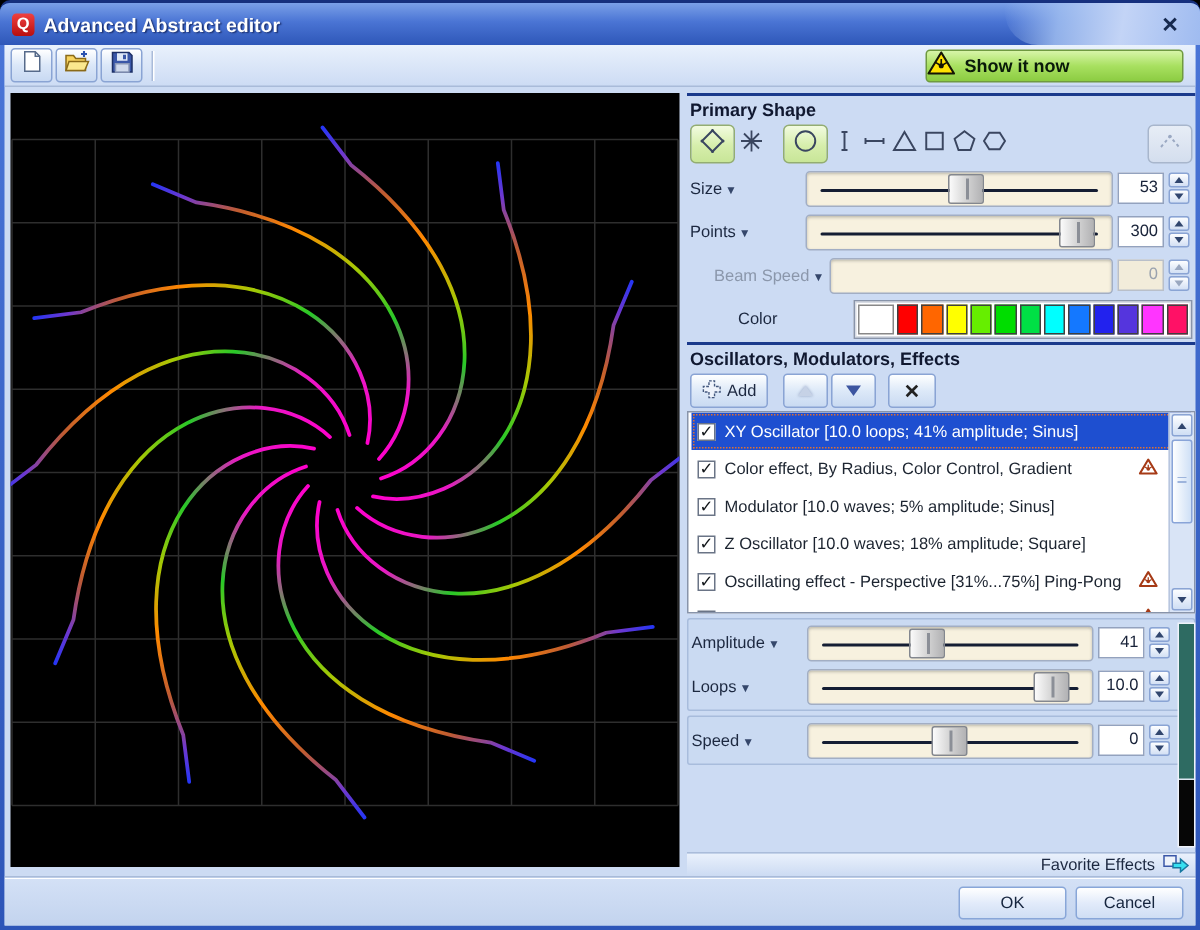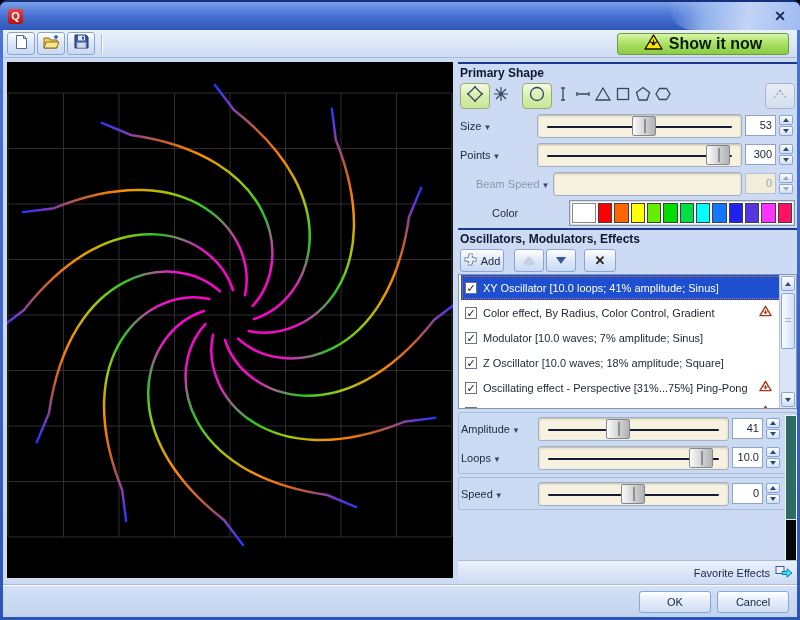--- a/index.html
+++ b/index.html
@@ -30,22 +30,22 @@
   
   .toolbar { height:28px; background:linear-gradient(180deg,#e9f1fc,#cddcf4);
              border-bottom:1px solid #a9bbd9; display:flex; align-items:center; padding:0 4px; }
   .tbtn { width:28px; height:23px; margin-right:2px; border:1px solid #8aa4d4; border-radius:3px;
           background:linear-gradient(180deg,#ffffff,#dbe7f8 50%,#c8d9f2);
           display:flex; align-items:center; justify-content:center; }
   .tb-sep { width:1px; height:20px; background:#a9bbd9; margin:0 4px; box-shadow:1px 0 0 #fff; }
   .show-btn { margin-left:auto; margin-right:4px; height:22px; min-width:172px;
           border:1px solid #6f9a40; border-radius:3px;
           background:linear-gradient(180deg,#d7f5a8,#a8e060 50%,#8ccc42);
-          display:flex; align-items:center; justify-content:center; gap:6px;
-          font-weight:bold; font-size:16px; color:#0a1a0a; }
+          display:flex; align-items:center; gap:6px;
+          font-weight:bold; font-size:12px; color:#0a1a0a; }
 
   
   .main { position:relative; height:526px; }
   .canvas { position:absolute; left:4px; top:4px; width:446px; height:516px; background:#000; }
   .panel  { position:absolute; left:455px; top:0; width:339px; height:526px; }
 
   
   .sec-head { border-top:2px solid #1a3a8c; padding:2px 2px 1px 2px; font-weight:bold;
               font-size:12px; color:#101830; }
   .p-stack { padding:0 2px; }
@@ -85,21 +85,21 @@
   .pal { flex:1; height:26px; background:#fff; border:1px solid #808e a8; border:1px solid #8894aa;
          box-shadow:inset 0 0 0 1px #d8dce4; display:flex; align-items:center; padding:2px; gap:2px; }
   .swatch { flex:1; height:20px; border:1px solid #404040; }
   .swatch.wide { flex:1.8; border:1px solid #888; }
 
   
   .ebtn-row { display:flex; align-items:center; height:27px; gap:2px; }
   .ebtn { height:23px; border:1px solid #8aa4d4; border-radius:3px;
           background:linear-gradient(180deg,#feffff,#dde9f8 50%,#c9daf2);
           display:flex; align-items:center; justify-content:center; font-size:11px; color:#1c2840; }
-  .ebtn.add { width:44px; gap:4px; }
+  .ebtn.add { width:52px; gap:4px; }
   .ebtn.arrow { width:30px; } .ebtn.del { width:32px; margin-left:6px; font-weight:bold; font-size:13px; color:#222; }
   .gap6 { width:6px; }
   .up-tri { width:0; height:0; border-left:5px solid transparent; border-right:5px solid transparent; border-bottom:7px solid #c6d2e6; filter:drop-shadow(0 0 1px #93a4c4); }
   .dn-tri { width:0; height:0; border-left:5px solid transparent; border-right:5px solid transparent; border-top:7px solid #3c5franck; border-top:7px solid #3c55a0; }
 
   .elist { position:relative; height:135px; background:#fff; border:1px solid #8894aa; overflow:hidden; }
   .erow { position:relative; height:25px; display:flex; align-items:center; gap:6px; padding:0 4px; font-size:11px; color:#1c2430; }
   .erow .chk { width:12px; height:12px; background:#fff; border:1px solid #6a7486; font-size:11px; line-height:10px;
                text-align:center; color:#101418; flex:none; }
   .erow.sel { background:#1e4fd0; color:#fff; outline:1px dotted #e07030; outline-offset:-2px; }
@@ -114,41 +114,42 @@
             background:repeating-linear-gradient(180deg,#9db4dc 0 1px,transparent 1px 3px); }
 
   
   .group { border:1px solid #a8bcdc; border-radius:2px; background:#cadaf2; padding:1px 14px 1px 2px; margin-top:3px; }
 
   
   .strip { position:absolute; right:0; top:357px; width:12px; height:150px; border:1px solid #eef2fa; }
   .strip .teal { height:104px; background:#2e6b62; border-bottom:1px solid #dfe7f2; }
   .strip .blk { height:44px; background:#060606; }
 
-  .fav-bar { position:absolute; left:0; right:0; bottom:0; height:24px;
+  .fav-bar { position:absolute; left:0; right:0; bottom:0; height:16px;
              background:linear-gradient(180deg,#eaf1fc,#ccdbf3); border-top:1px solid #aabcda;
              display:flex; align-items:center; justify-content:flex-end; gap:5px; padding-right:4px;
              font-size:11px; color:#1c2840; }
 
   
   .footer { height:34px; border-top:1px solid #a9bbd9; box-shadow:inset 0 1px 0 #fff;
             display:flex; align-items:center; justify-content:flex-end; gap:6px; padding-right:8px;
             background:linear-gradient(180deg,#d4e1f6,#c2d3ee); }
   .fbtn { width:72px; height:22px; border:1px solid #88a6d8; border-radius:3px;
           background:linear-gradient(180deg,#ffffff,#e2ebfa 50%,#cfdef4);
           font-size:11px; color:#16253e; display:flex; align-items:center; justify-content:center; }
 </style>
 </head>
 <body>
 
 <div id="root">
 
   <div class="titlebar">
     <div class="title-swoosh"></div>
     <span class="app-icon">Q</span>
+    <span class="wtitle">Advanced Abstract editor</span>
     <span class="close-btn">✕</span>
   </div>
 
   <div class="body">
 
     <div class="toolbar">
       <div class="tbtn">
         <span>
           <svg width="15" height="16" viewBox="0 0 15 16">
               <path d="M2.5 1.5h7l3 3v10h-10z" fill="#fff" stroke="#566a8a"></path>
@@ -392,21 +393,21 @@
               <span class="chk">✓</span>
               <span>Color effect, By Radius, Color Control, Gradient</span>
               <span class="warn"><svg width="13" height="12" viewBox="0 0 14 12">
                   <path d="M7 1 L13 11 H1z" fill="#fff" stroke="#a63a16" stroke-width="1.5" stroke-linejoin="round"></path>
                   <circle cx="7" cy="7.8" r="1.3" fill="#a63a16"></circle>
                   <path d="M7 7.8 L4.6 6.3 M7 7.8 L9.4 6.3 M7 7.8 V4.8" stroke="#a63a16" stroke-width=".9"></path>
                 </svg></span>
             </div>
             <div class="erow">
               <span class="chk">✓</span>
-              <span>Modulator [10.0 waves; 7% amplitude; Sinus]</span>
+              <span>Modulator [10.0 waves; 5% amplitude; Sinus]</span>
             </div>
             <div class="erow">
               <span class="chk">✓</span>
               <span>Z Oscillator [10.0 waves; 18% amplitude; Square]</span>
             </div>
             <div class="erow">
               <span class="chk">✓</span>
               <span>Oscillating effect - Perspective [31%...75%] Ping-Pong</span>
               <span class="warn"><svg width="13" height="12" viewBox="0 0 14 12">
                   <path d="M7 1 L13 11 H1z" fill="#fff" stroke="#a63a16" stroke-width="1.5" stroke-linejoin="round"></path>

